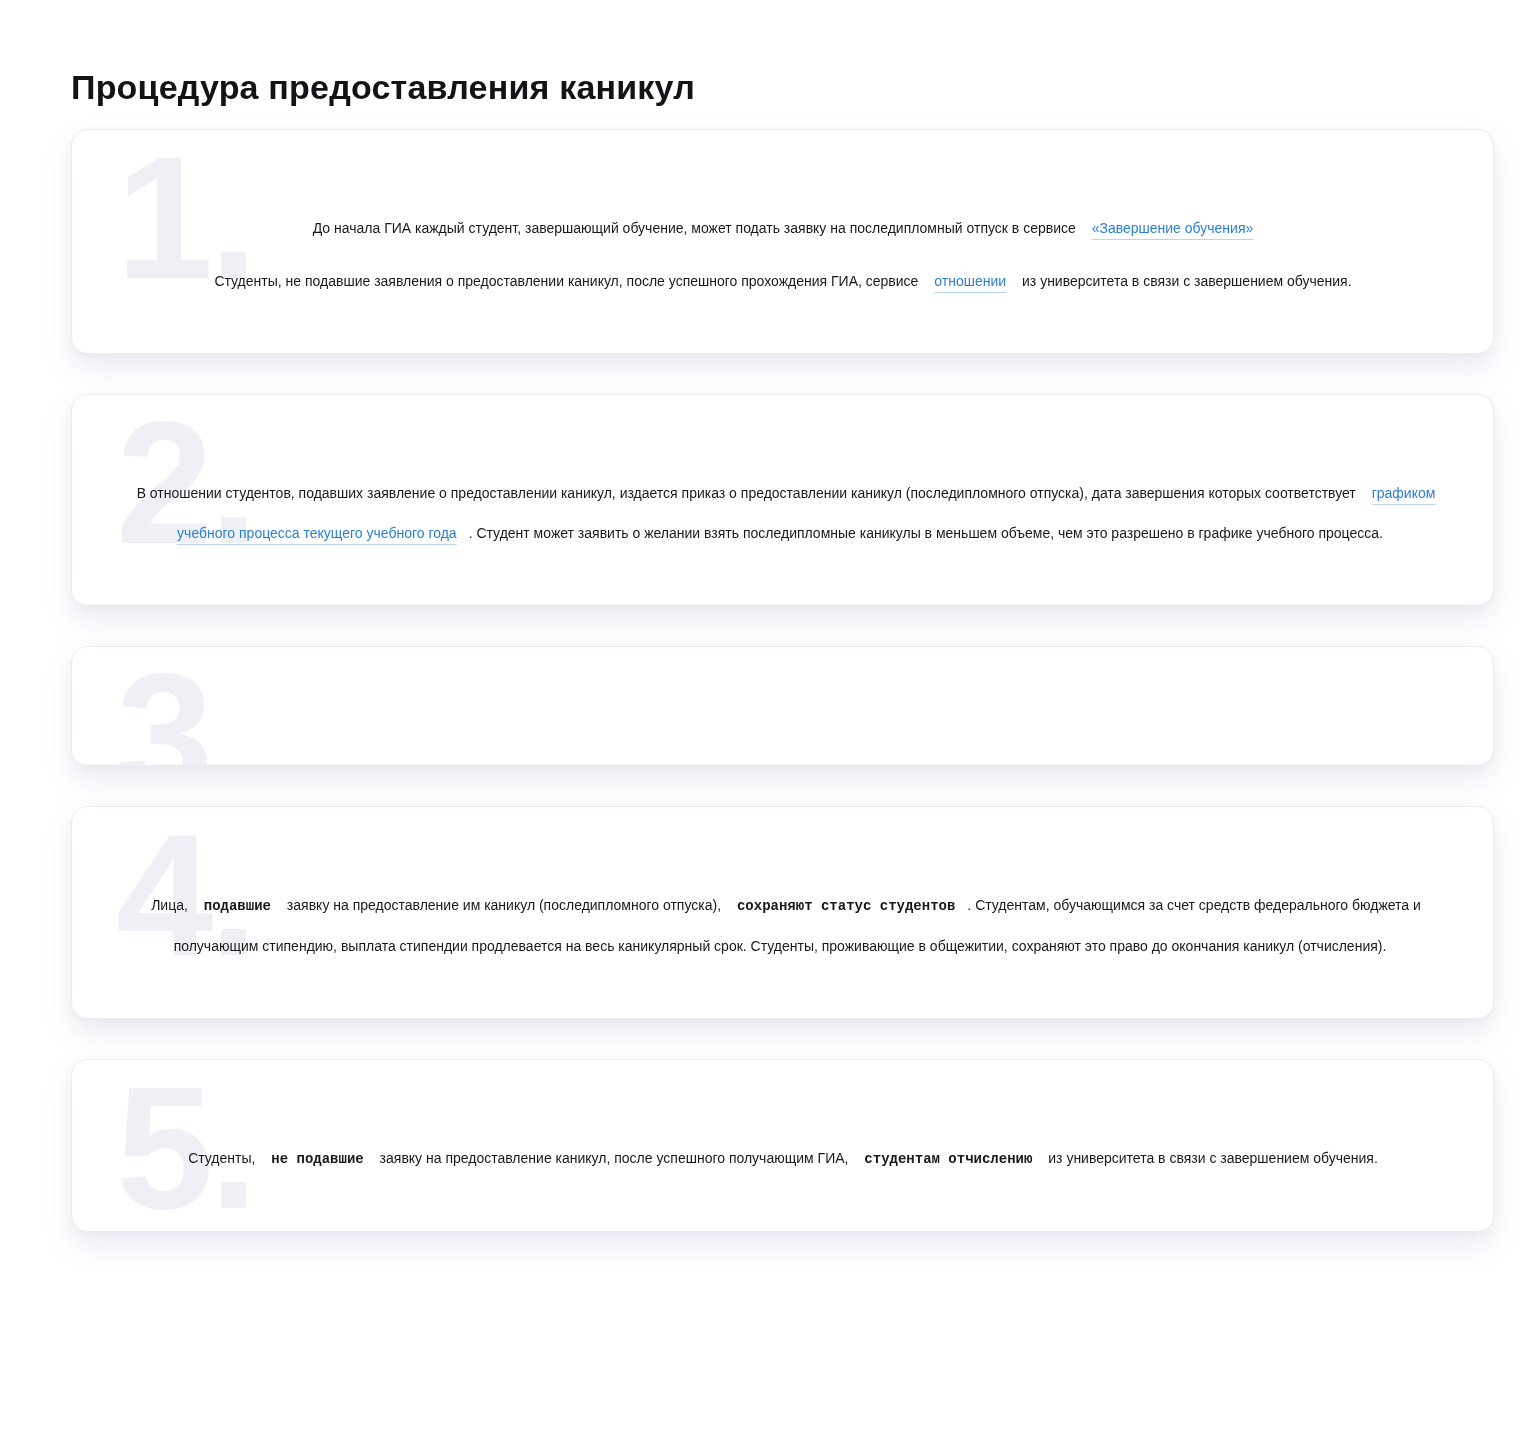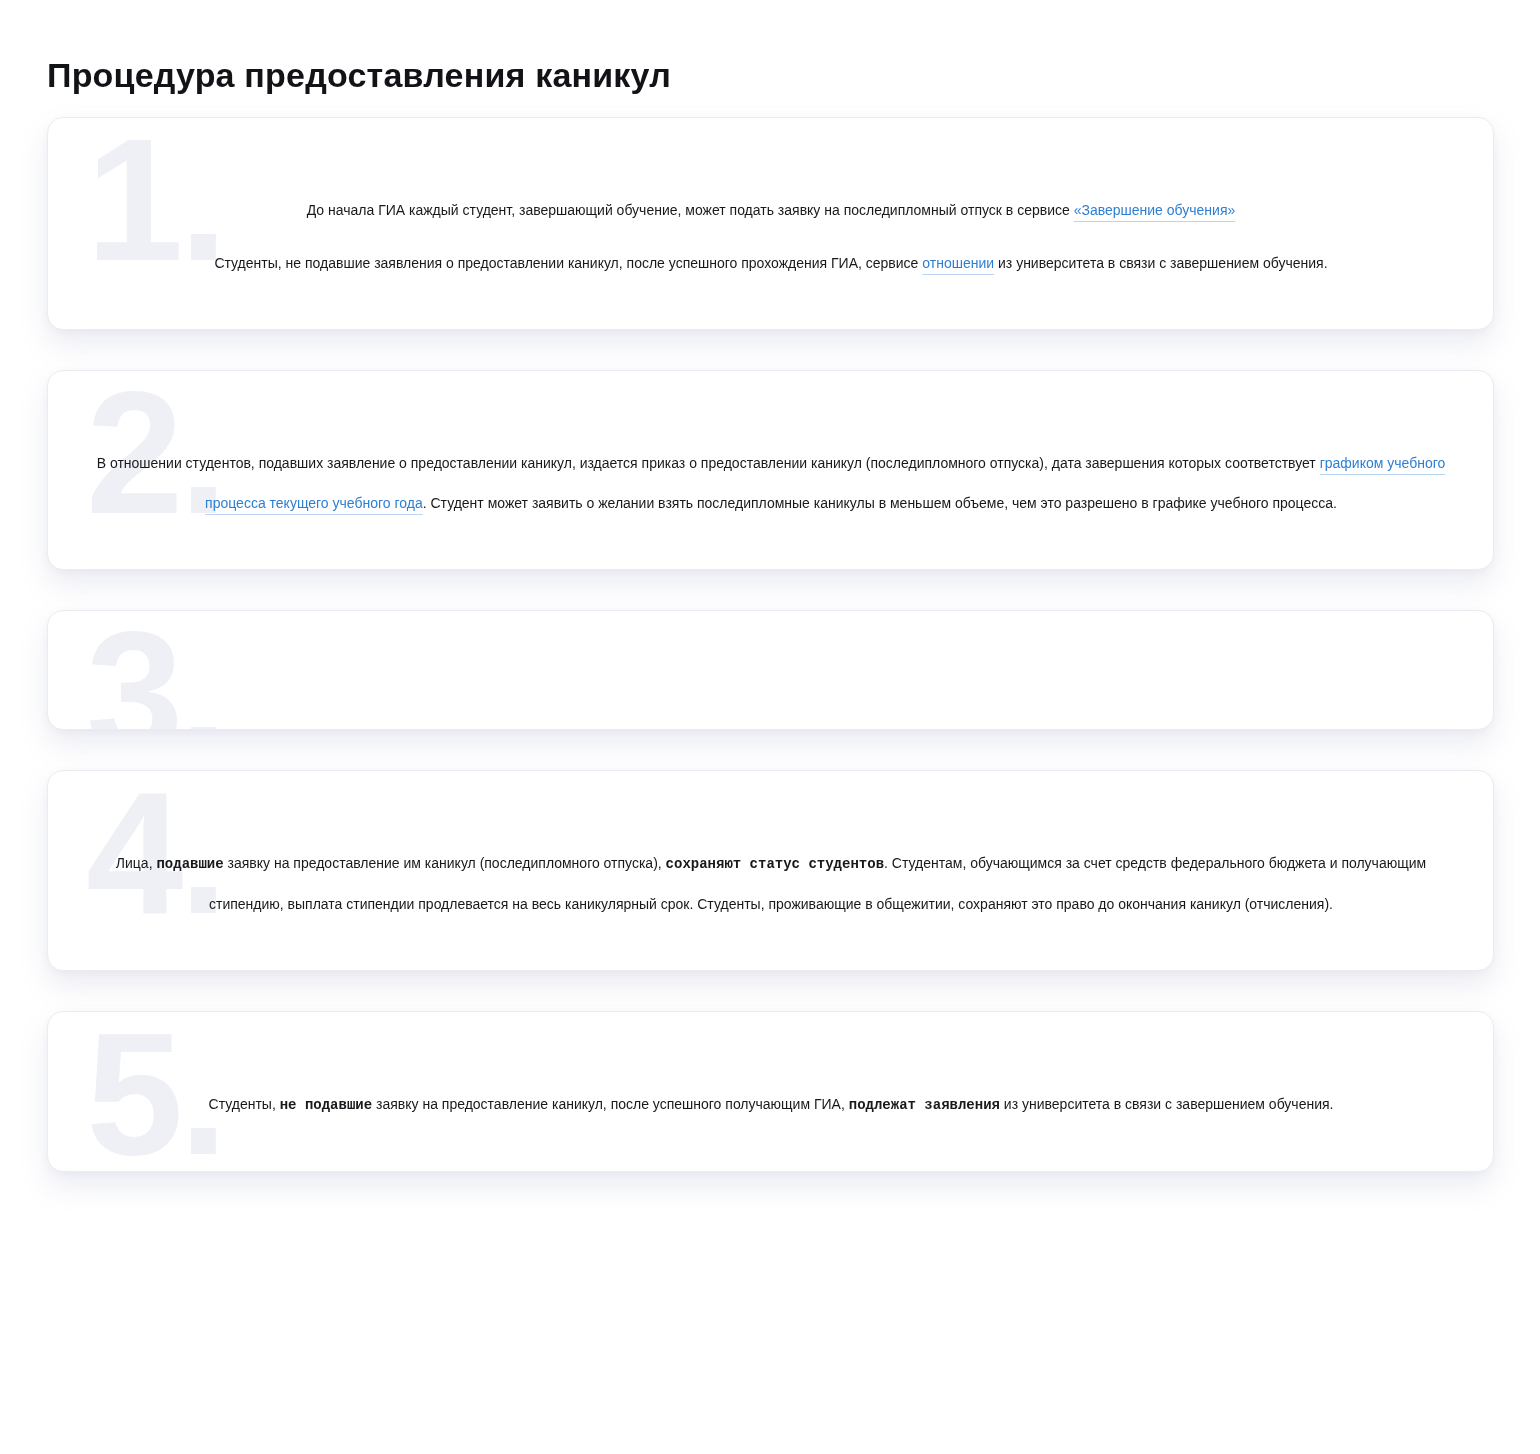--- a/index.html
+++ b/index.html
@@ -1,15 +1,15 @@
 <!DOCTYPE html>
 <html lang="ru"><head>
 <meta charset="utf-8">
 <style>
-  * { margin: 0; padding: 0; box-sizing: border-box; }
+  * { margin: 6px; padding: 0; box-sizing: border-box; }
   html, body { background: #ffffff; }
   body {
     width: 1540px;
     min-height: 1454px;
     font-family: "Liberation Sans", "DejaVu Sans", sans-serif;
     color: #18191c;
     padding: 0 46px 16px 47px;
   }
   .page-title {
     margin-top: 56px;
@@ -93,16 +93,16 @@
   <section class="card">
     <div class="watermark">4.</div>
     <div class="card-content">
       <p><span>Лица, </span><span class="b">подавшие</span><span> заявку на предоставление им каникул (последипломного отпуска), </span><span class="b">сохраняют статус студентов</span><span>. Студентам, обучающимся за счет средств федерального бюджета и получающим стипендию, выплата стипендии продлевается на весь каникулярный срок. Студенты, проживающие в общежитии, сохраняют это право до окончания каникул (отчисления).</span></p>
     </div>
   </section>
 
   <section class="card">
     <div class="watermark">5.</div>
     <div class="card-content">
-      <p><span>Студенты, </span><span class="b">не подавшие</span><span> заявку на предоставление каникул, после успешного получающим ГИА, </span><span class="b">подлежат заявления</span><span> из университета в связи с завершением обучения.</span></p>
+      <p><span>Студенты, </span><span class="b">не подавшие</span><span> заявку на предоставление каникул, после успешного получающим ГИА, </span><span class="b">студентам отчислению</span><span> из университета в связи с завершением обучения.</span></p>
     </div>
   </section>
 </main>
 
 </body></html>

